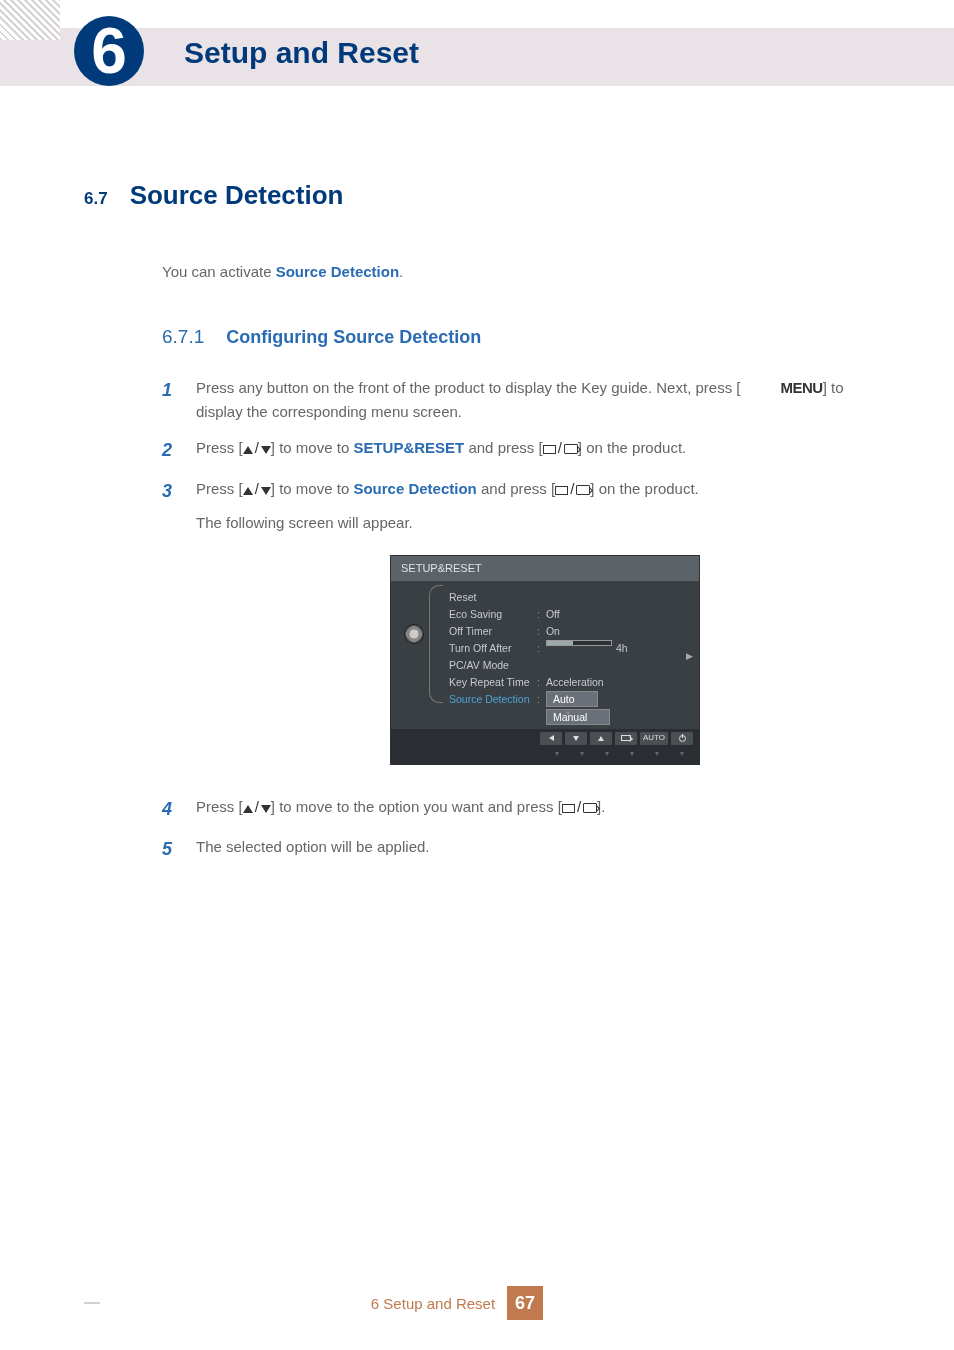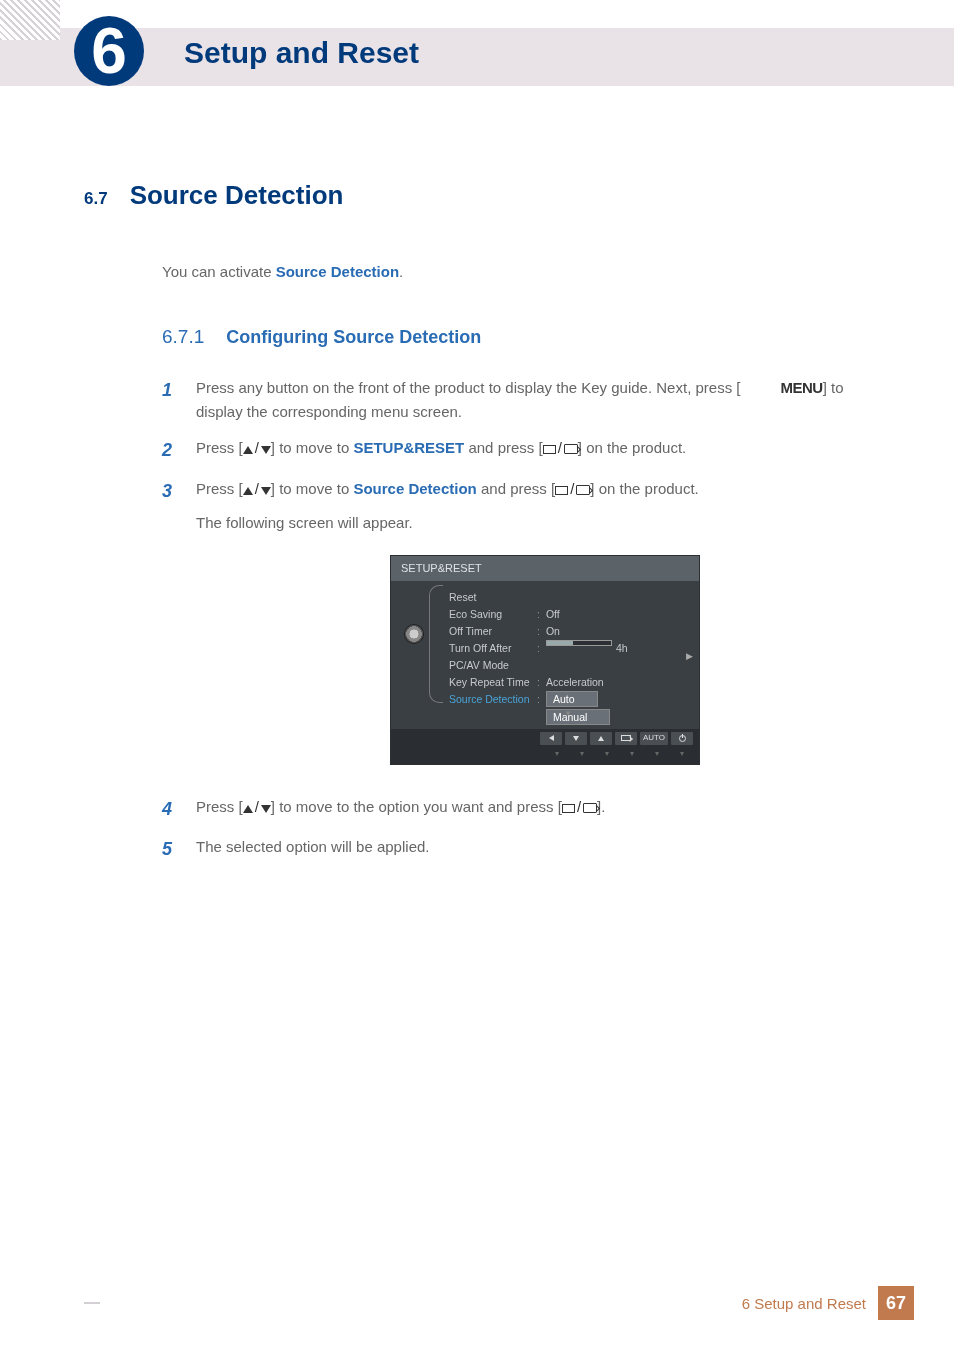--- a/index.html
+++ b/index.html
@@ -110,21 +110,21 @@
   .tiny-arrows { display:flex; justify-content:flex-end; gap:3px; padding:0 6px 3px; background:#2a2e32;}
   .tiny { width:22px; text-align:center; color:#666; font-size:8px; }
 
   .bullets { margin: 0 0 10px 120px; }
   .bullet { position:relative; padding-left: 22px; margin-bottom: 10px; color:#666; }
   .bullet::before { content:""; position:absolute; left:4px; top:7px; width:5px; height:5px; background:#2a6cb4; border-radius:50%; }
   .bullet .hl { color:#d23c2c; font-weight:bold; }
 
   .footer {
     position: absolute; bottom: 30px; left:0; right:0;
-    display:flex; justify-content:flex-end; align-items:center; gap:12px;
+    display:flex; justify-content:center; align-items:center; gap:12px;
     padding-right: 40px;
   }
   .footer-left-line {
     position:absolute; left:84px; bottom:46px; width:16px; height:2px; background:#d4cfd5;
   }
   .footer-text { color:#c07a4e; font-size:15px; }
   .footer-badge { background:#c07a4e; color:#fff; width:36px; height:34px; display:flex; align-items:center; justify-content:center; font-weight:bold; font-size:18px; }
 </style>
 </head>
 <body>

